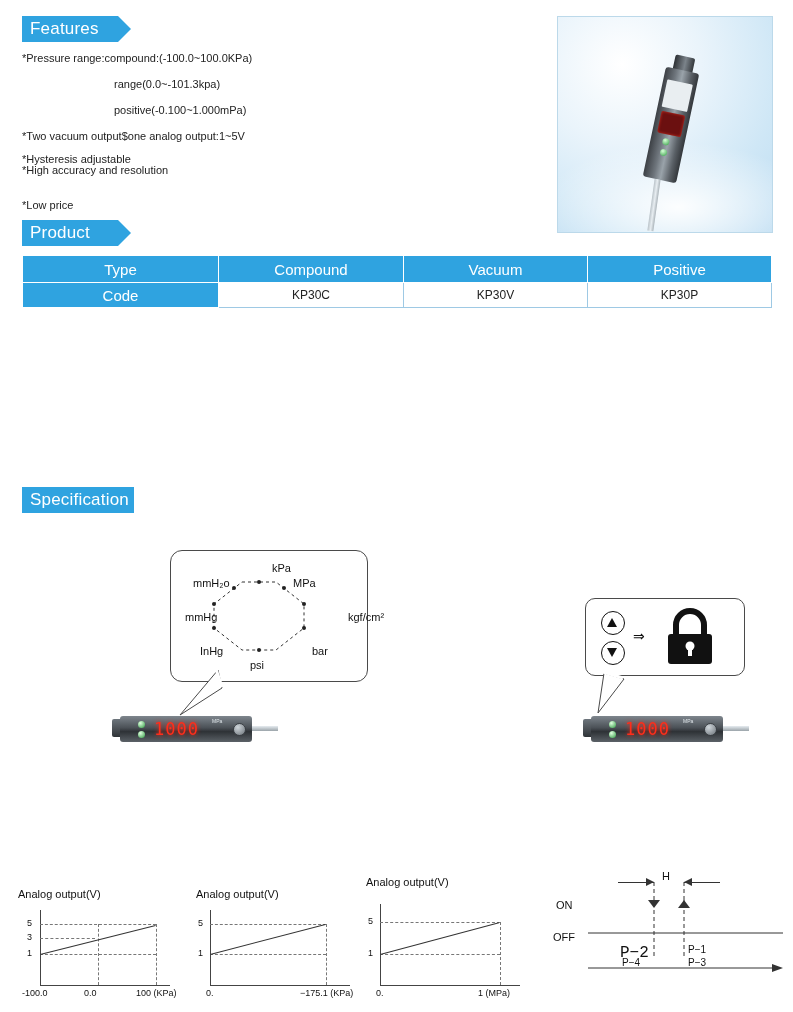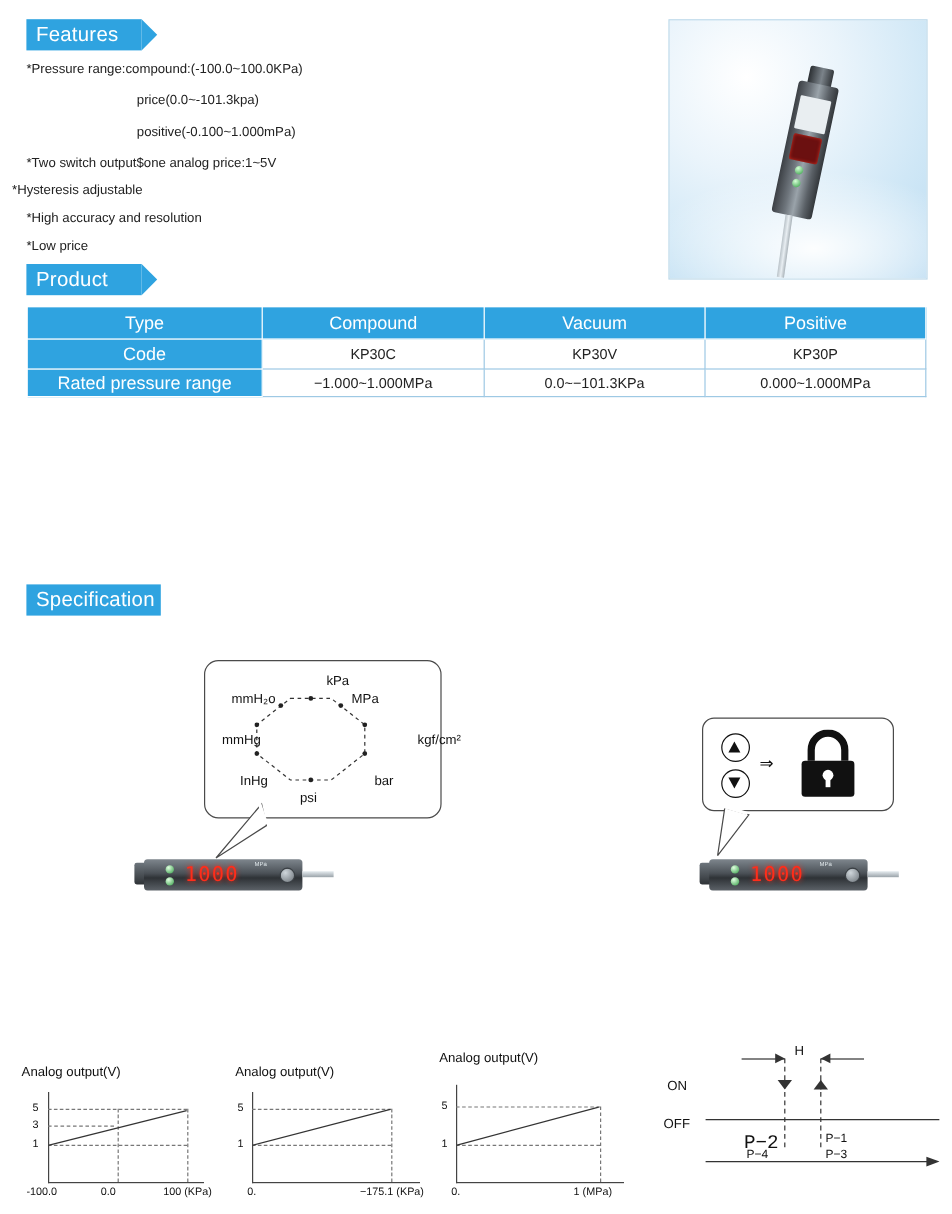--- a/index.html
+++ b/index.html
@@ -182,25 +182,25 @@
   .hy .hline{position:absolute;background:#333;height:1px;}
 </style>
 </head>
 <body>
 
 <div class="page">
 
   <div class="banner" id="features-banner">Features</div>
 
   <div class="feat-line" style="left:22px;top:52px;">*Pressure range:compound:(-100.0~100.0KPa)</div>
-  <div class="feat-line" style="left:114px;top:78px;">price(0.0~-101.3kpa)</div>
+  <div class="feat-line" style="left:114px;top:78px;">range(0.0~-101.3kpa)</div>
   <div class="feat-line" style="left:114px;top:104px;">positive(-0.100~1.000mPa)</div>
-  <div class="feat-line" style="left:22px;top:130px;">*Two switch output$one analog price:1~5V</div>
-  <div class="feat-line" style="left:10px;top:153px;text-align:right;">*Hysteresis adjustable</div>
-  <div class="feat-line" style="left:22px;top:176px;">*High accuracy and resolution</div>
+  <div class="feat-line" style="left:22px;top:130px;">*Two vacuum output$one analog output:1~5V</div>
+  <div class="feat-line" style="left:22px;top:153px;text-align:right;">*Hysteresis adjustable</div>
+  <div class="feat-line" style="left:22px;top:164px;">*High accuracy and resolution</div>
   <div class="feat-line" style="left:22px;top:199px;">*Low price</div>
 
   <div class="prod-photo">
     <div class="glow"></div>
     <div class="device">
       <div class="cap"></div>
       <div class="body"></div>
       <div class="label"></div>
       <div class="screen"></div>
       <div class="btn b1"></div>
@@ -224,26 +224,20 @@
       <td class="hdr">Compound</td>
       <td class="hdr">Vacuum</td>
       <td class="hdr">Positive</td>
     </tr>
     <tr>
       <td class="lblcell">Code</td>
       <td class="code">KP30C</td>
       <td class="code">KP30V</td>
       <td class="code">KP30P</td>
     </tr>
-    <tr>
-      <td class="lblcell">Rated pressure range</td>
-      <td class="val">−1.000~1.000MPa</td>
-      <td class="val">0.0~−101.3KPa</td>
-      <td class="val">0.000~1.000MPa</td>
-    </tr>
   </tbody>
     </table>
 
   <div class="banner plain" id="spec-banner">Specification</div>
 
   <div class="bubble"></div>
   <svg style="position:absolute;left:160px;top:660px;width:80px;height:60px;">
     <path d="M58 10 L20 55 L62 28 Z" fill="#ffffff" stroke="#4a4a4a" stroke-width="1"></path>
     <path d="M56 9 L62 27" stroke="#ffffff" stroke-width="3"></path>
   </svg>

